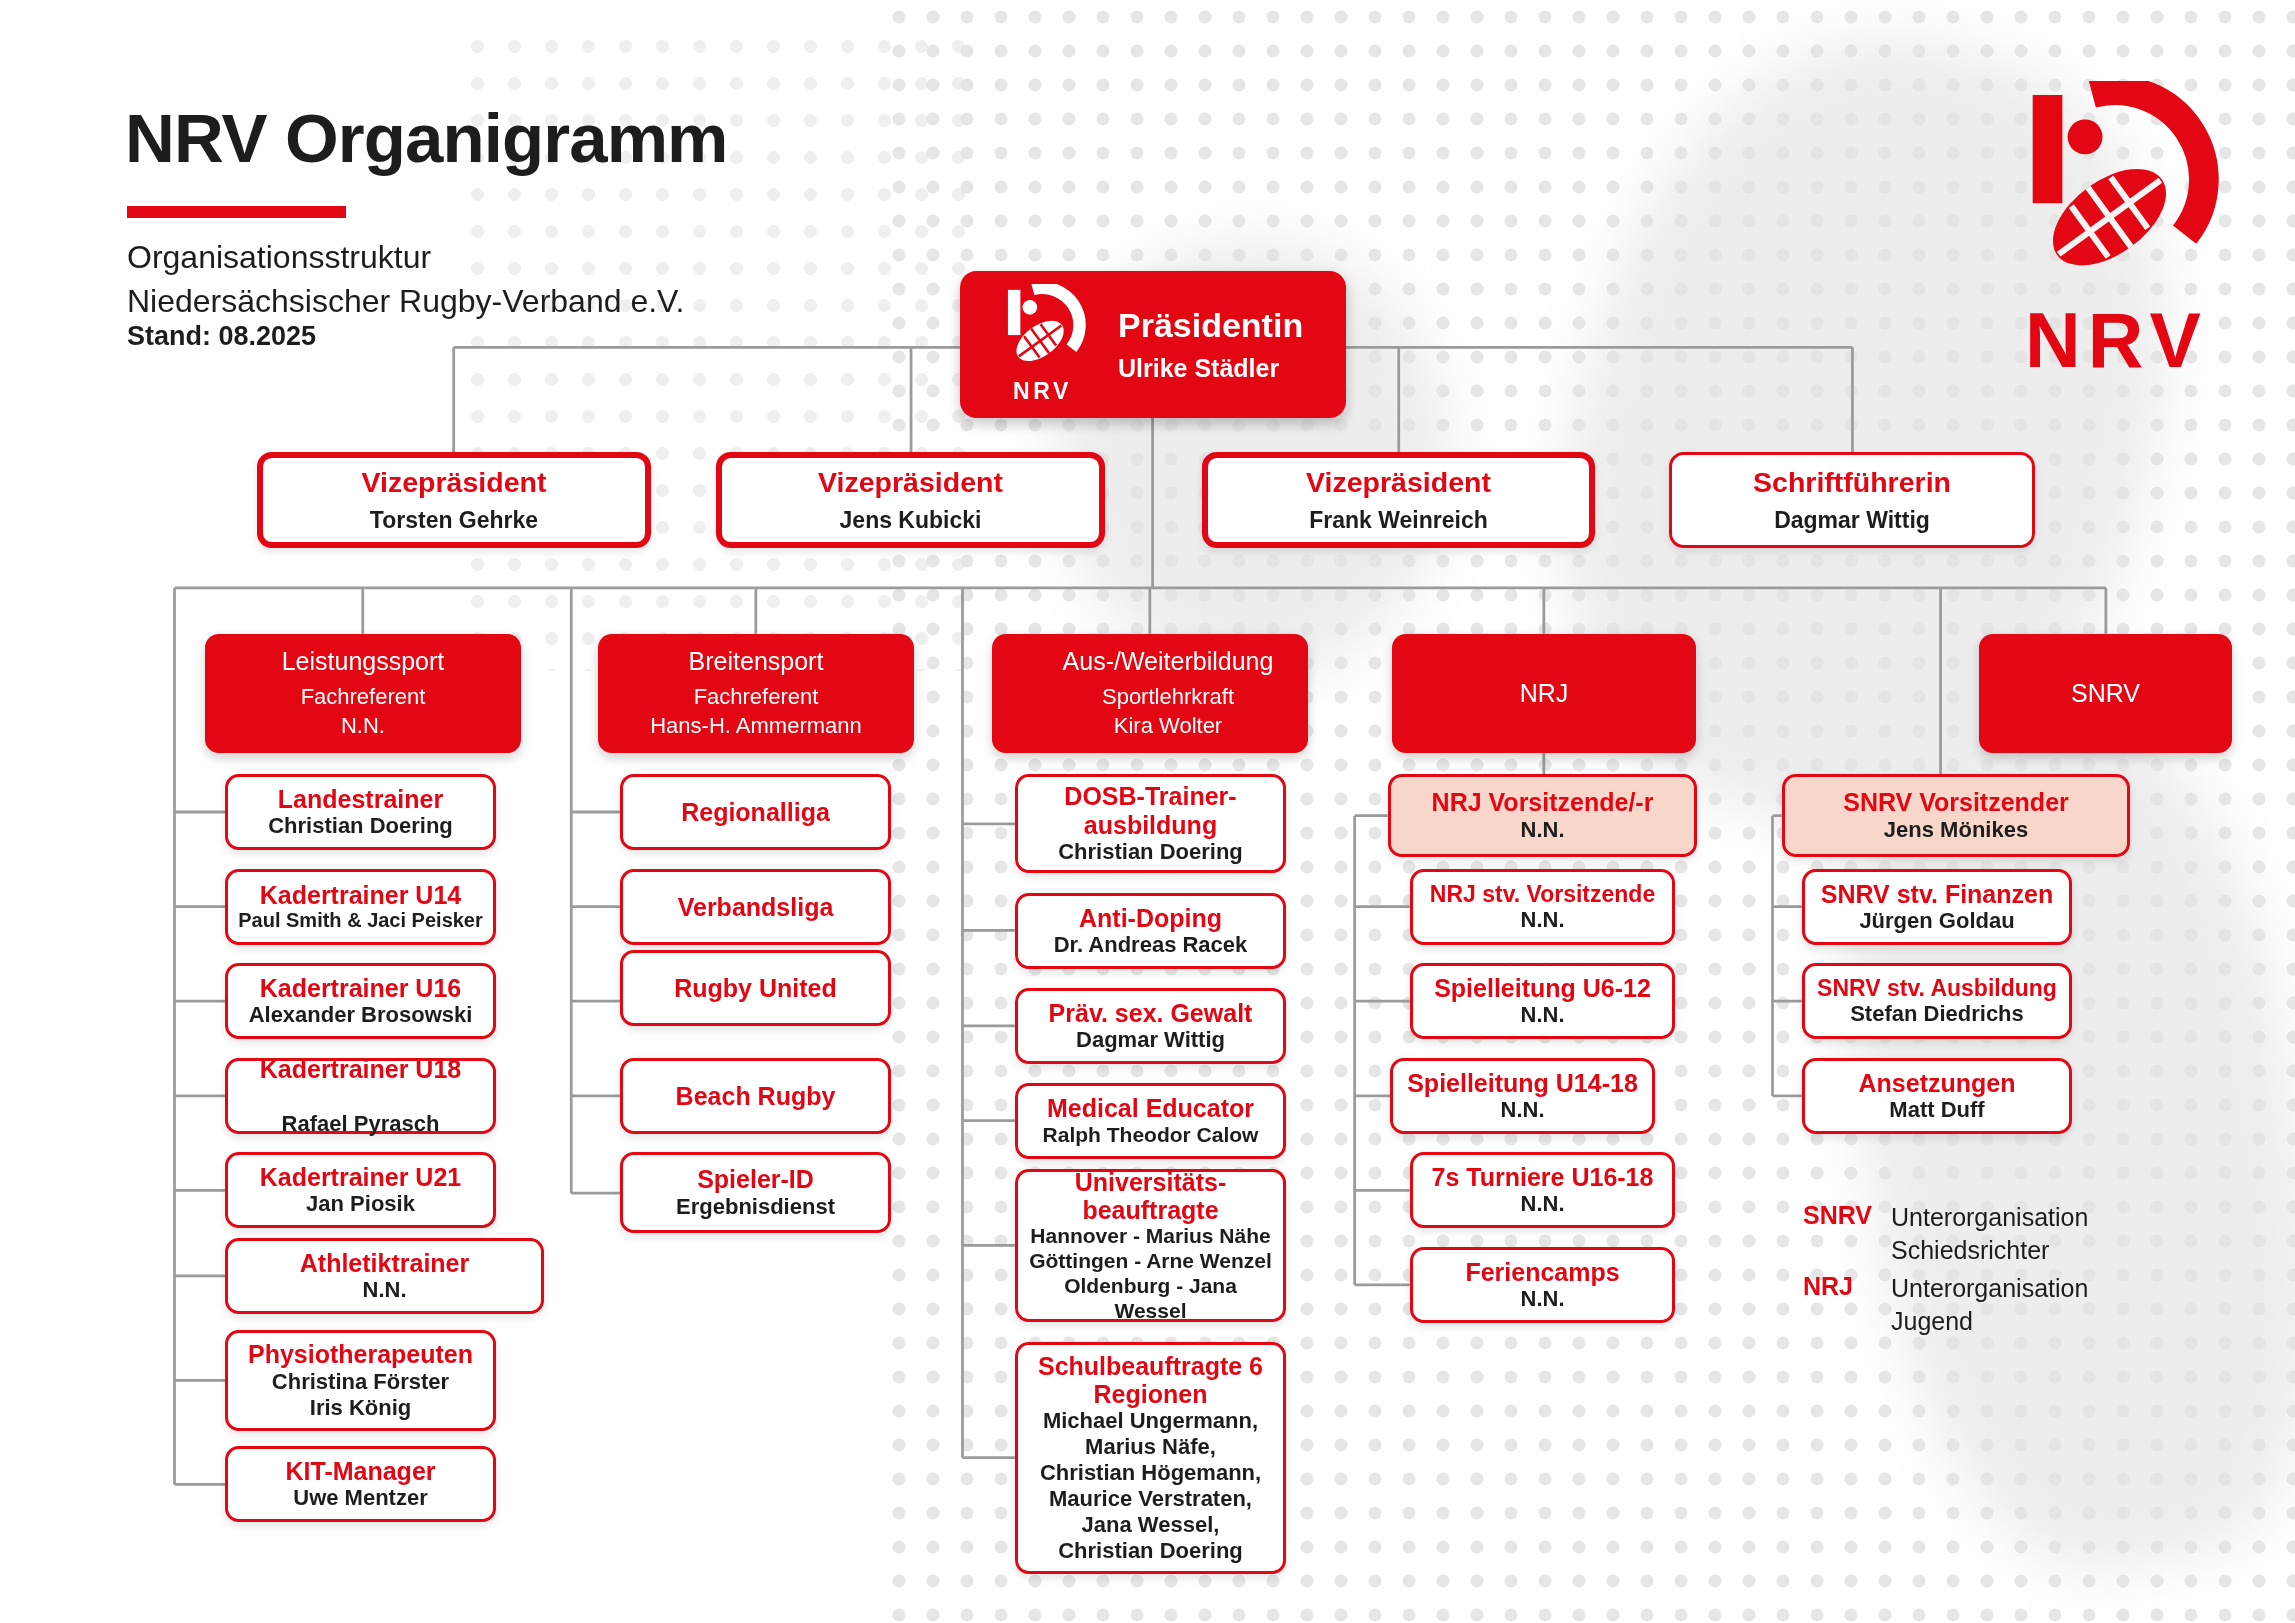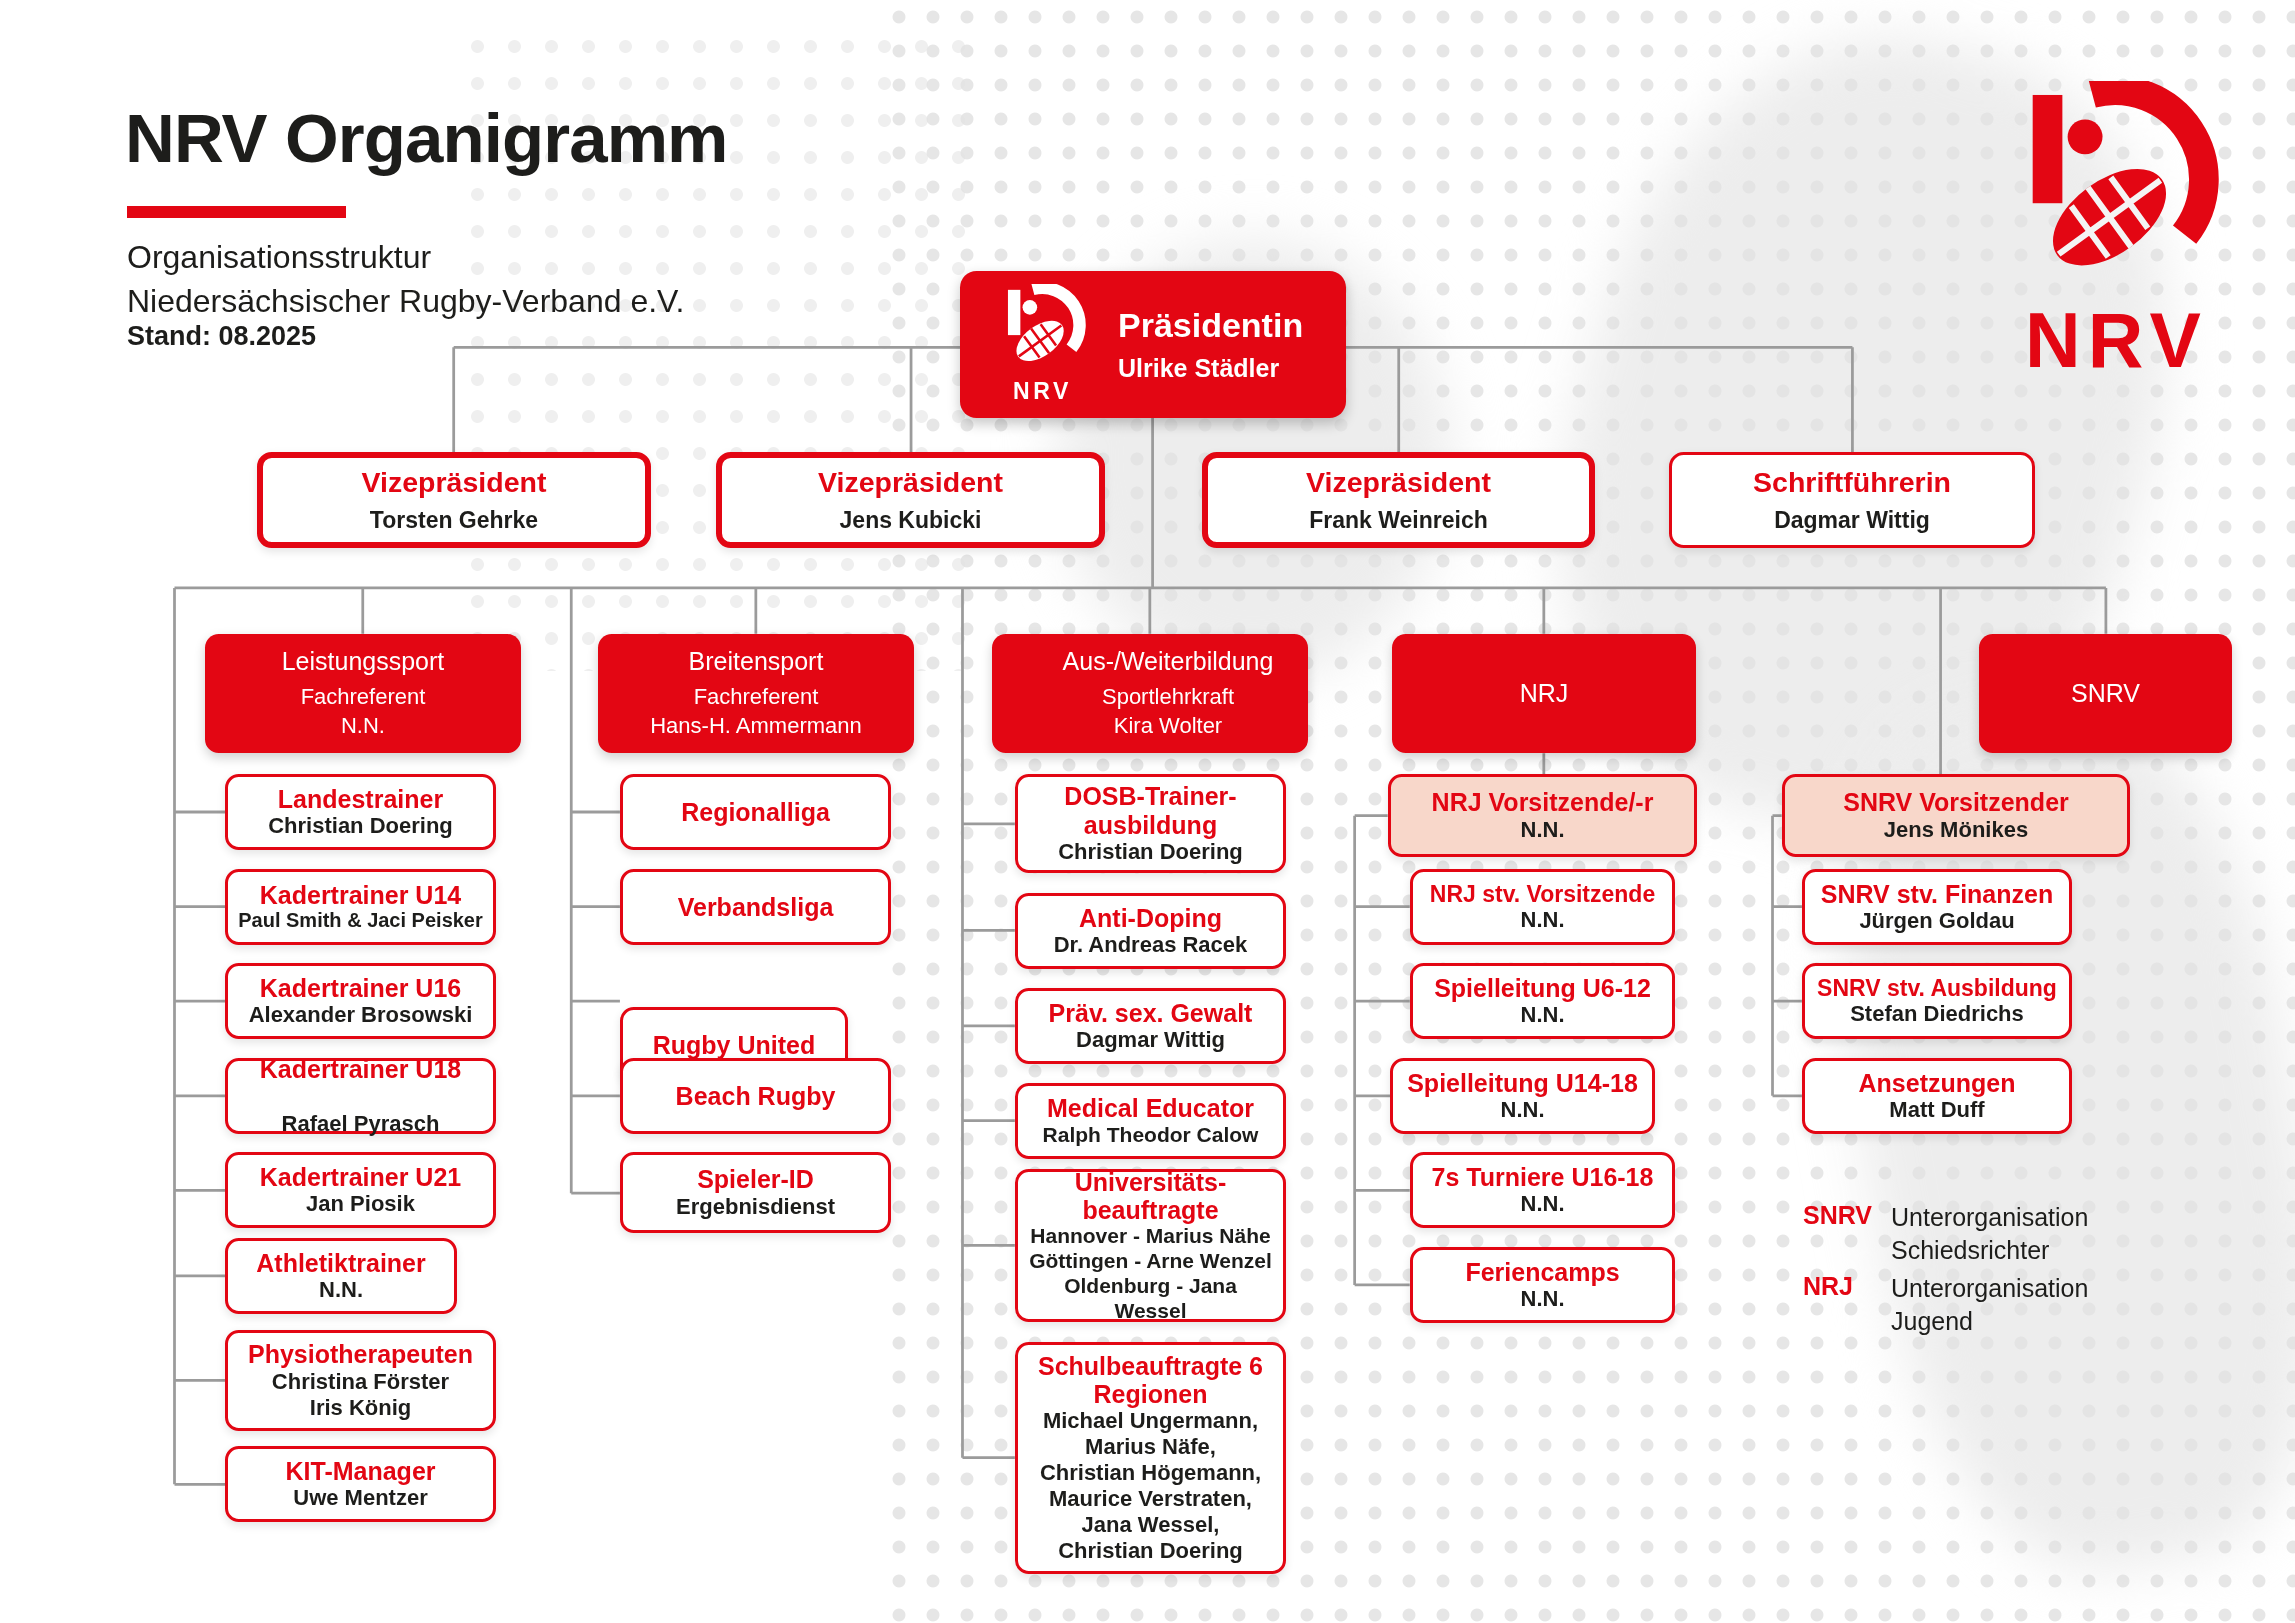--- a/index.html
+++ b/index.html
@@ -208,41 +208,41 @@
     <div class="n">Alexander Brosowski</div>
   </div>
   <div class="b" style="left:225px;top:1058px;width:271px;height:76px;gap:27px;">
     <div class="t">Kadertrainer U18</div>
     <div class="n">Rafael Pyrasch</div>
   </div>
   <div class="b" style="left:225px;top:1152px;width:271px;height:76px;">
     <div class="t">Kadertrainer U21</div>
     <div class="n">Jan Piosik</div>
   </div>
-  <div class="b" style="left:225px;top:1238px;width:232px;height:76px;">
+  <div class="b" style="left:225px;top:1238px;width:319px;height:76px;">
     <div class="t">Athletiktrainer</div>
     <div class="n">N.N.</div>
   </div>
   <div class="b" style="left:225px;top:1330px;width:271px;height:101px;">
     <div class="t">Physiotherapeuten</div>
     <div class="n">Christina Förster</div>
     <div class="n">Iris König</div>
   </div>
   <div class="b" style="left:225px;top:1446px;width:271px;height:76px;">
     <div class="t">KIT-Manager</div>
     <div class="n">Uwe Mentzer</div>
   </div>
 
   <div class="b" style="left:620px;top:774px;width:271px;height:76px;">
     <div class="t">Regionalliga</div>
   </div>
   <div class="b" style="left:620px;top:869px;width:271px;height:76px;">
     <div class="t">Verbandsliga</div>
   </div>
-  <div class="b" style="left:620px;top:1007px;width:228px;height:76px;justify-content:center;">
+  <div class="b" style="left:620px;top:950px;width:271px;height:76px;justify-content:center;">
     <div class="t">Rugby United</div>
   </div>
   <div class="b" style="left:620px;top:1058px;width:271px;height:76px;">
     <div class="t">Beach Rugby</div>
   </div>
   <div class="b" style="left:620px;top:1152px;width:271px;height:81px;">
     <div class="t">Spieler-ID</div>
     <div class="n">Ergebnisdienst</div>
   </div>
 

